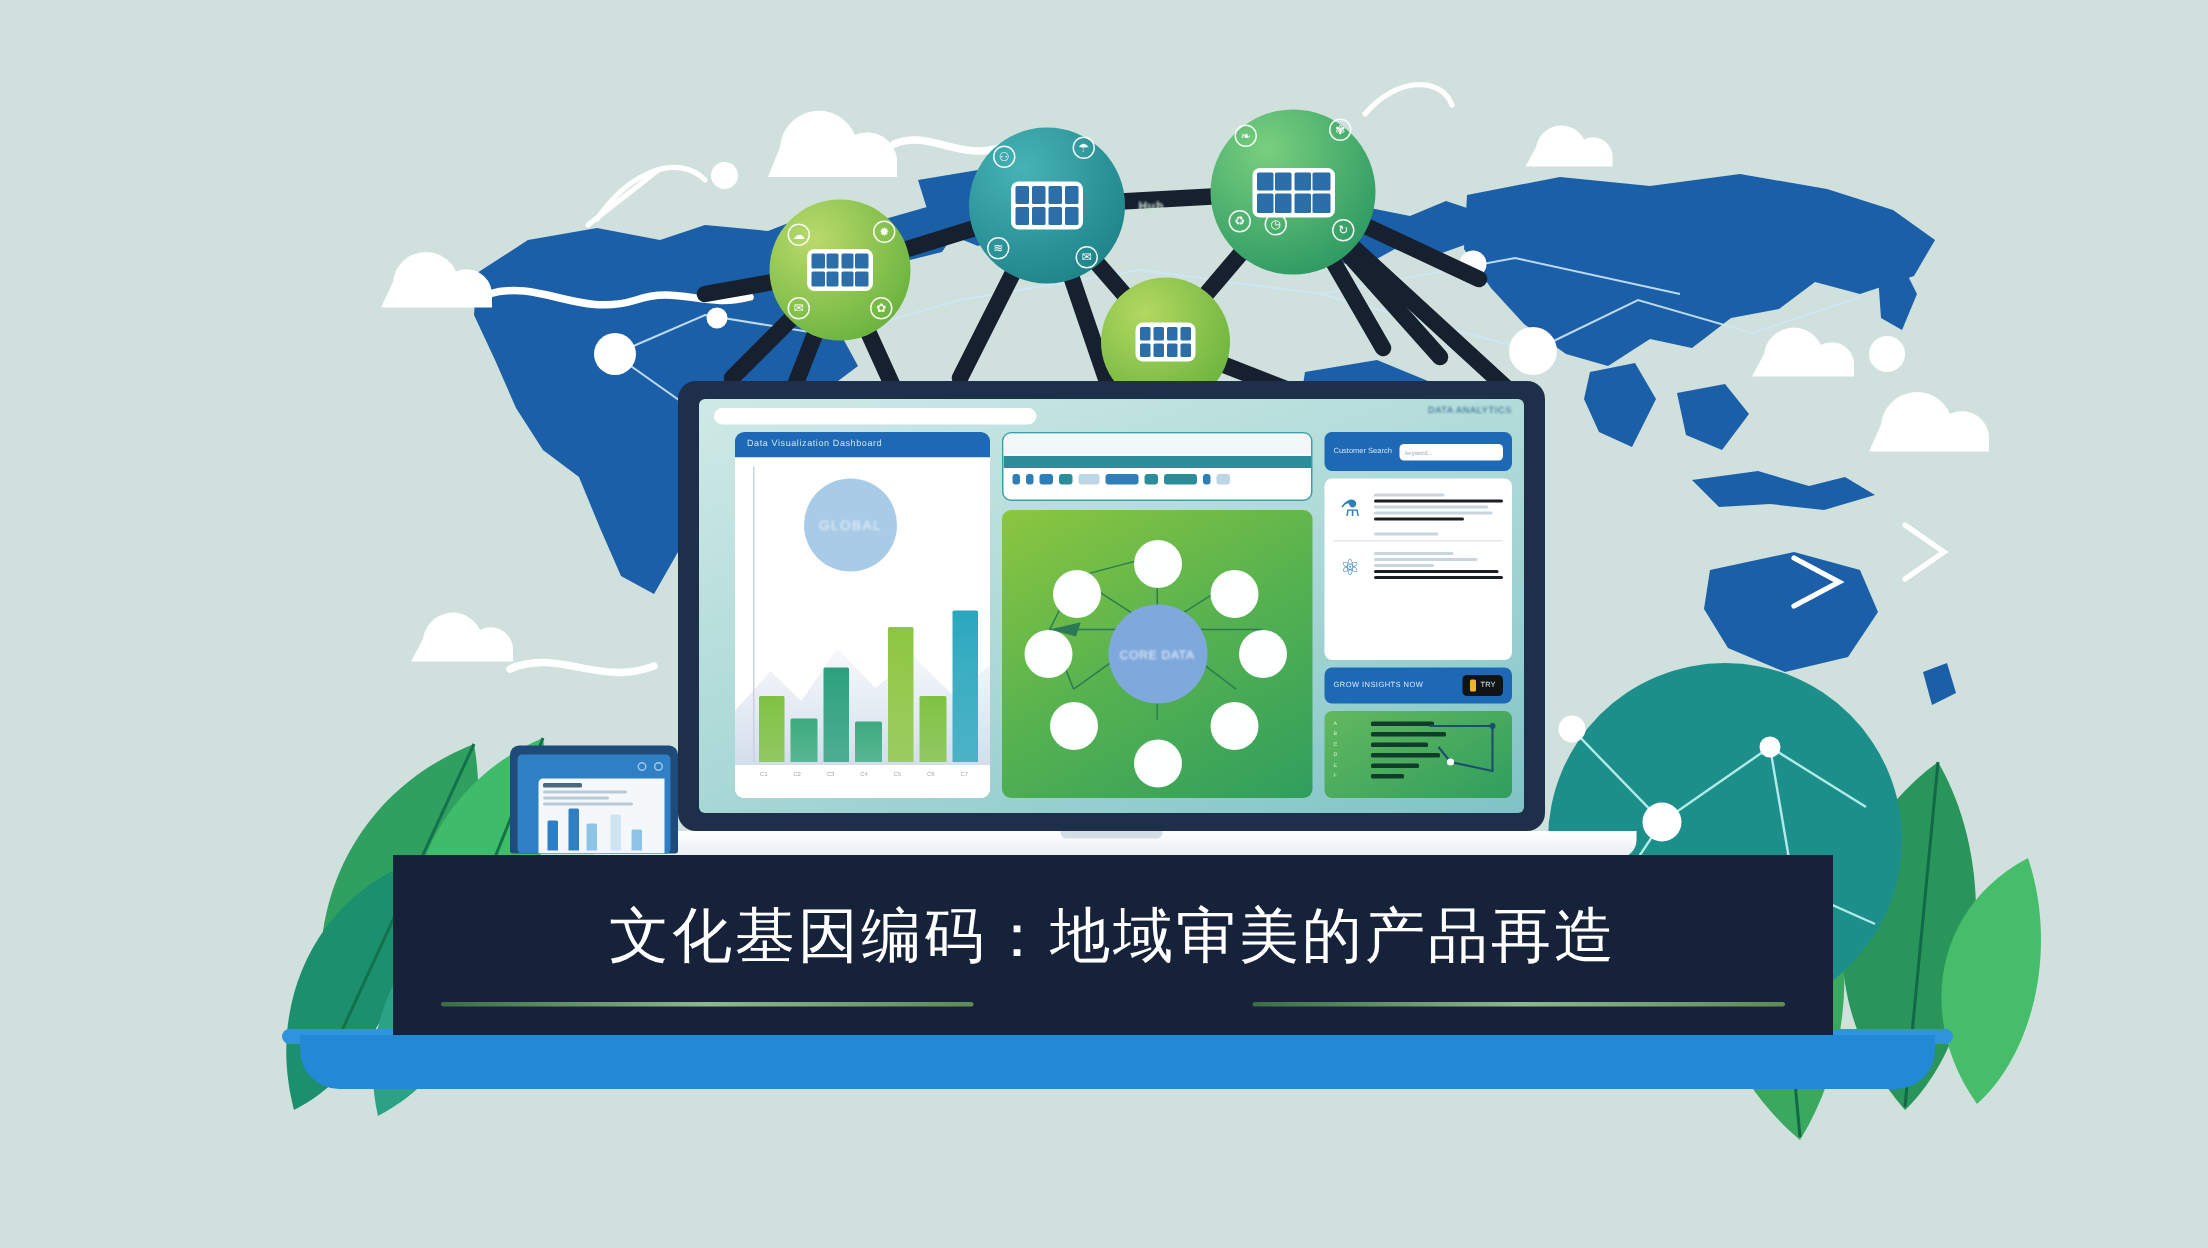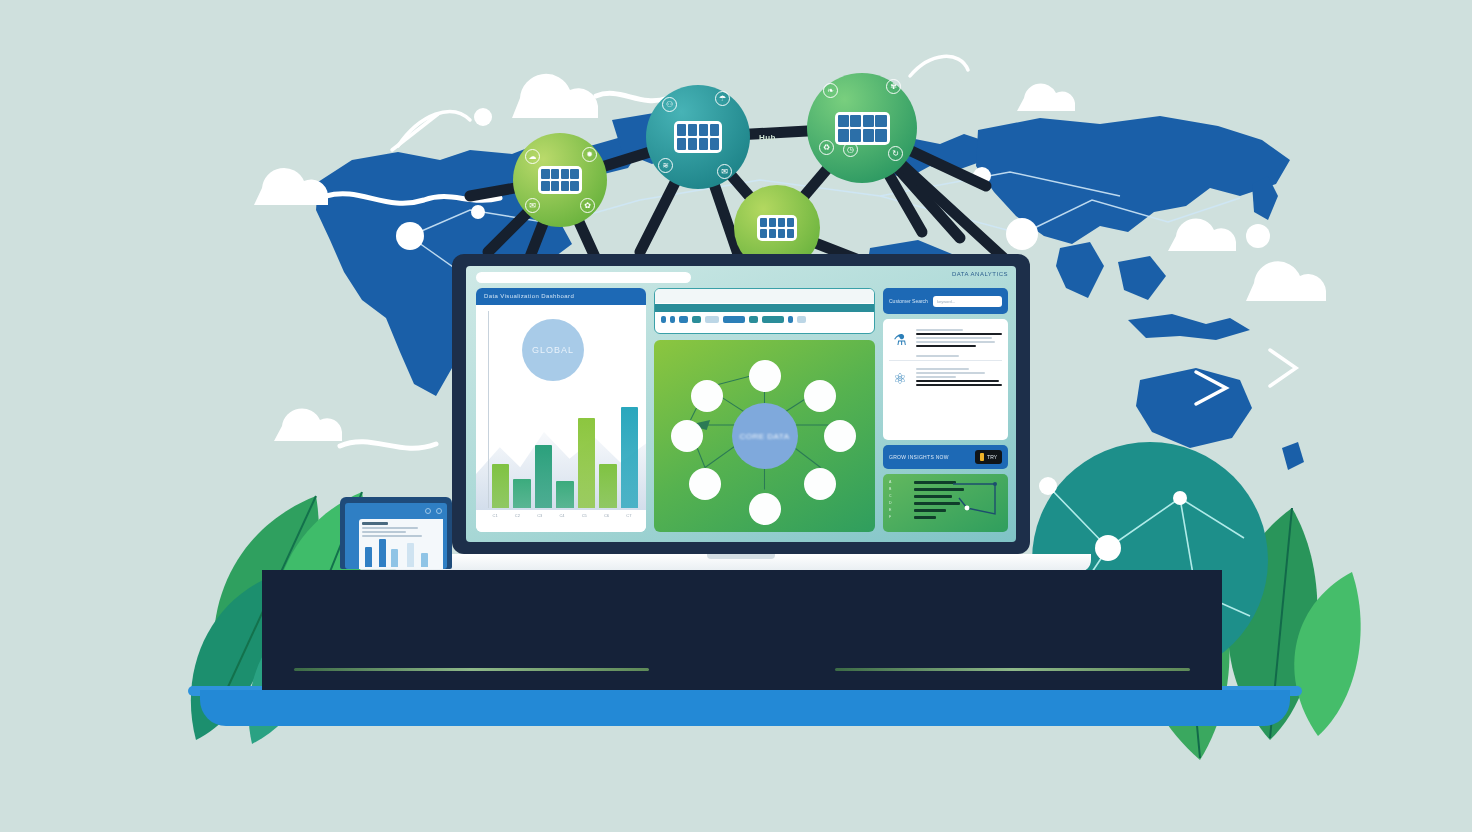--- a/index.html
+++ b/index.html
@@ -114,21 +114,21 @@
   #corner-text {
     position: absolute; right: 8px; top: 5px;
     font-size: 6px; color: #2c5f8e; letter-spacing: .5px;
     filter: blur(0.6px);
   }
   #panels {
     position: absolute; left: 10px; right: 8px; top: 22px; bottom: 10px;
     display: flex; gap: 8px;
   }
   .panel { border-radius: 6px; }
-  #panel-left { width: 170px; background: #ffffff; overflow: hidden; position: relative; }
+  #panel-left { width: 170px; background: #ffffff; overflow: hidden; position: relative; margin-left: 14px; }
   #panel-mid  { flex: 1; display: flex; flex-direction: column; gap: 6px; }
   #panel-right{ width: 125px; display: flex; flex-direction: column; gap: 5px; }
 
   
   #chart-header {
     height: 17px; background: #1d69b5; color: #cfe3f5;
     font-size: 6px; padding: 5px 8px; letter-spacing: .4px;
     filter: blur(0.5px);
   }
   #chart-body { position: absolute; left: 0; right: 0; top: 17px; bottom: 0; background: #fff; }
@@ -687,18 +687,19 @@
     </div>
     <div id="laptop-base">
       <div id="base-notch"></div>
     </div>
   </div>
 
   <div id="desk-lip"></div>
   <div id="desk"></div>
 
   <div id="banner">
+    <div id="banner-title">文化基因编码：地域审美的产品再造</div>
     <div class="rule" id="rule-left"></div>
     <div class="rule" id="rule-right"></div>
   </div>
 
 
 </div>
 
 </body></html>

